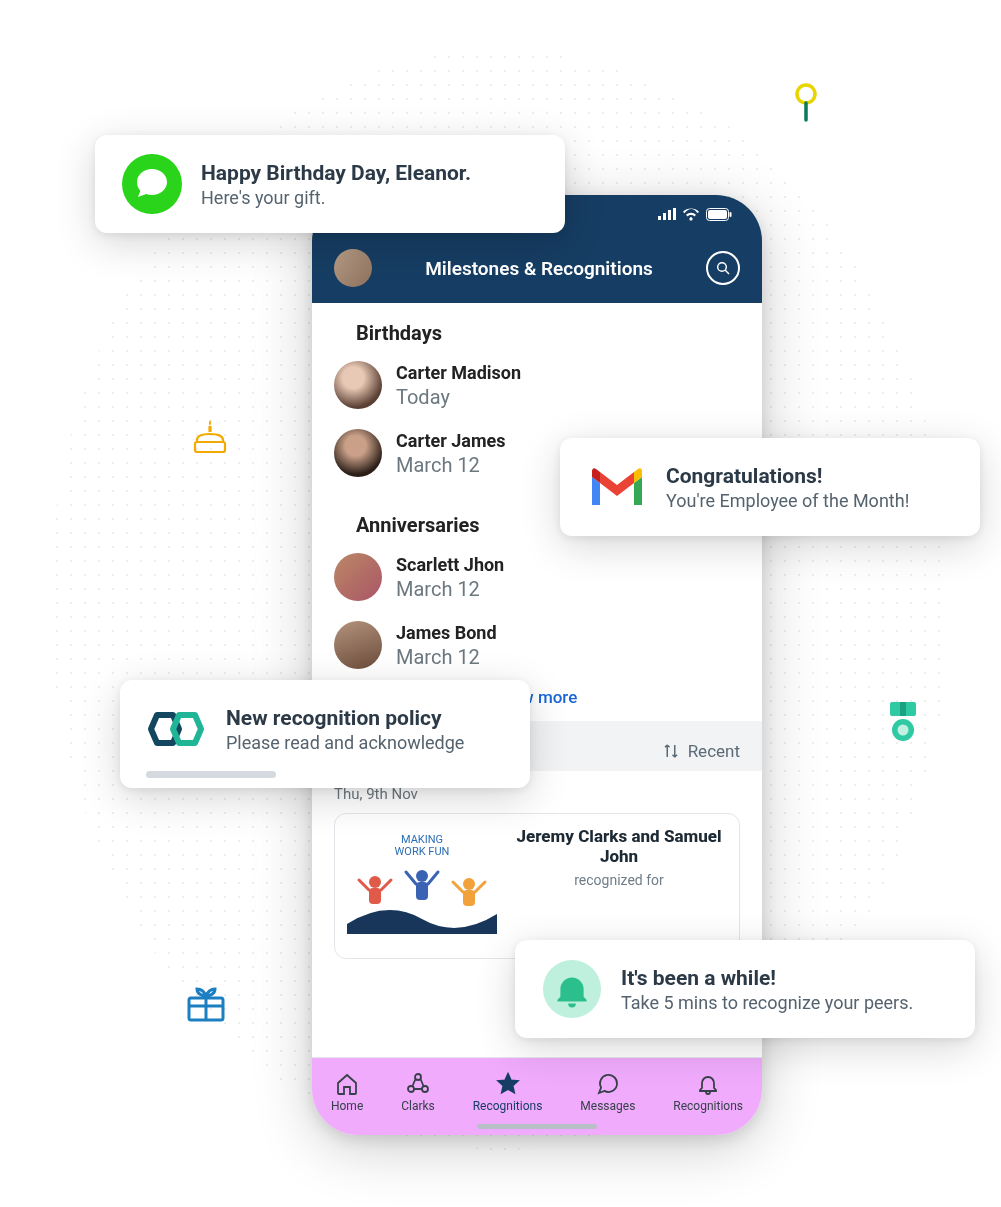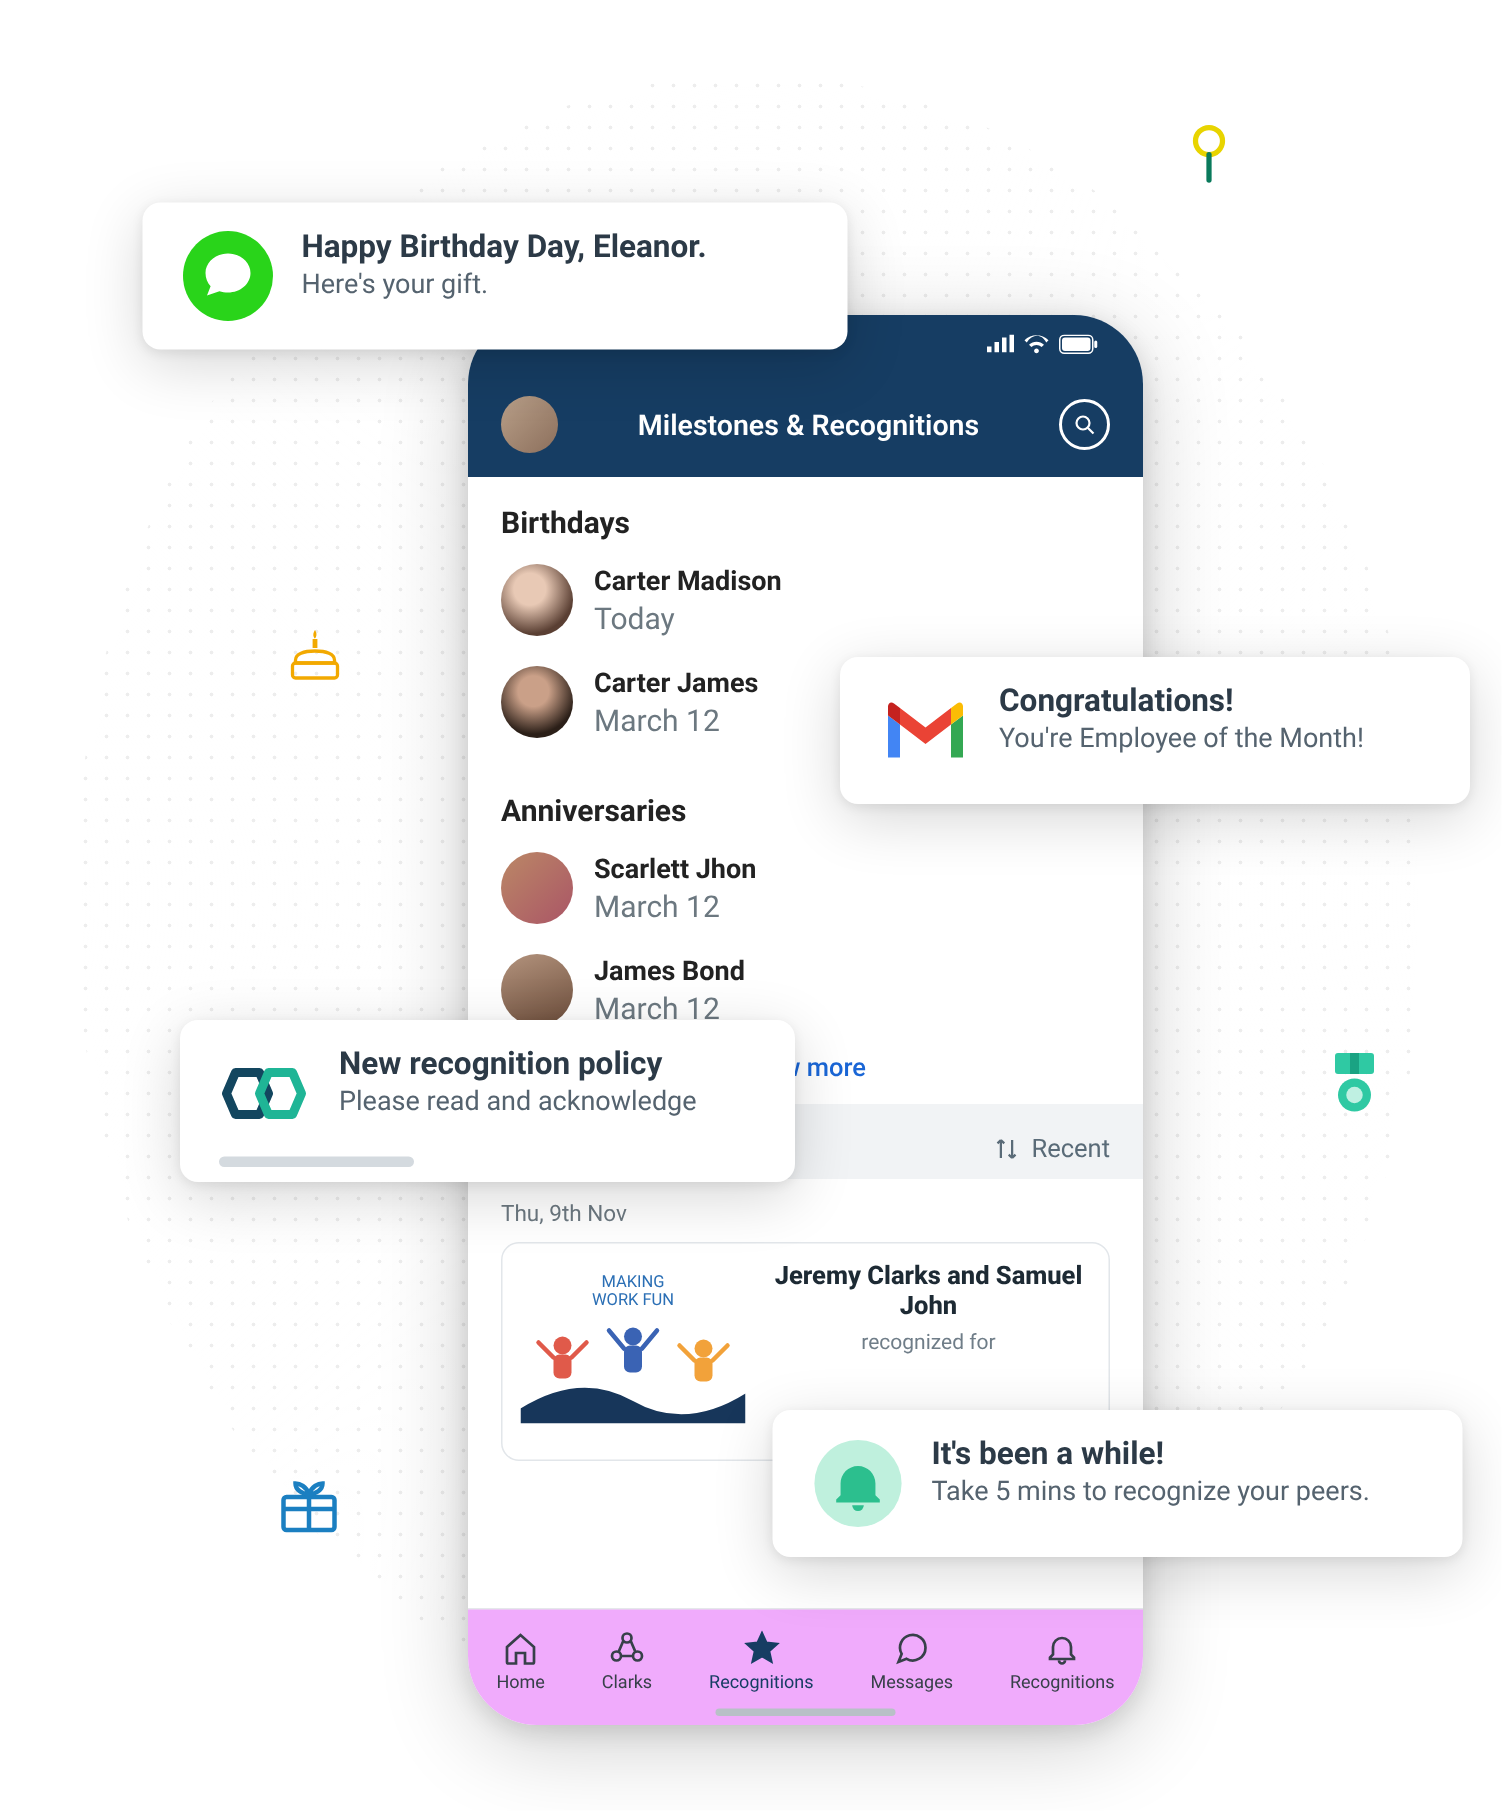--- a/index.html
+++ b/index.html
@@ -24,21 +24,21 @@
     filter: blur(0.3px);
   }
 
   
   .deco { position: absolute; }
   .deco svg { display:block; }
 
   
   .phone {
     position: absolute;
-    left: 312px; top: 210px;
+    left: 312px; top: 195px;
     width: 450px; height: 940px;
     background: #fff;
     border-radius: 46px;
     box-shadow: 0 12px 60px rgba(0,0,0,0.20),
                 0 4px 16px rgba(0,0,0,0.12);
     overflow: hidden;
   }
   .statusbar {
     position: absolute; top:0; left:0; right:0;
     height: 38px;
@@ -62,21 +62,21 @@
   }
   .header-title { flex:1; text-align:center; font-size:19px; font-weight:600; }
   .search-btn { width:34px; height:34px; display:flex; align-items:center; justify-content:center; border:2px solid #fff; border-radius:50%; }
   .search-btn svg { width:16px; height:16px; stroke:#fff; }
 
   .scroll {
     position:absolute; top:108px; bottom:78px; left:0; right:0;
     background:#fff;
     overflow:hidden;
   }
-  .section-title { font-size:20px; font-weight:700; color:#222; padding:18px 22px 10px; }
+  .section-title { font-size:20px; font-weight:700; color:#222; padding:18px 22px 10px;margin-left:22px; }
   .person { display:flex; align-items:center; gap:14px; padding:6px 22px 14px; }
   .person .pic {
     width:48px; height:48px; border-radius:50%; flex:none;
     background: #ccc center/cover;
   }
   .pic.p1{background:radial-gradient(circle at 40% 35%,#e8c9b5 25%,#5a3f33 70%);}
   .pic.p2{background:radial-gradient(circle at 45% 35%,#caa088 25%,#2b1f18 70%);}
   .pic.p3{background:linear-gradient(135deg,#b86,#a56);}
   .pic.p4{background:linear-gradient(160deg,#b3937d,#6b4c3a);}
   .pname{font-weight:700; font-size:18px; color:#222;}
@@ -113,21 +113,21 @@
   .tab.active{color:#163d63;}
   .tab.active svg{fill:#163d63;stroke:#163d63;}
   .home-ind{position:absolute; bottom:6px; left:50%; transform:translateX(-50%); width:120px; height:5px; background:#b8c0c7; border-radius:3px;}
 
   
   .notif{
     position:absolute;
     background:#fff;
     border-radius:12px;
     box-shadow: 0 10px 40px rgba(0,0,0,0.16), 0 2px 8px rgba(0,0,0,0.08);
-    display:flex; align-items:flex-start; gap:18px;
+    display:flex; align-items:center; gap:18px;
     padding:18px 26px;
   }
   .notif .bub{ width:62px;height:62px; flex:none; display:flex;align-items:center;justify-content:center;}
   .notif .ntitle{font-size:21px; font-weight:700; color:#2c3a47;}
   .notif .nbody{font-size:18px; color:#55636f; margin-top:2px;}
   .pill{position:absolute;bottom:10px;left:26px;width:130px;height:7px;background:#d4dadf;border-radius:4px;}
 
 </style>
 </head>
 <body>

